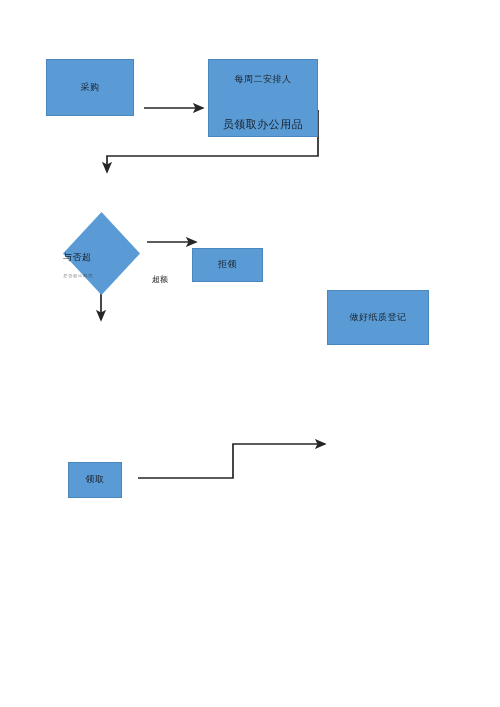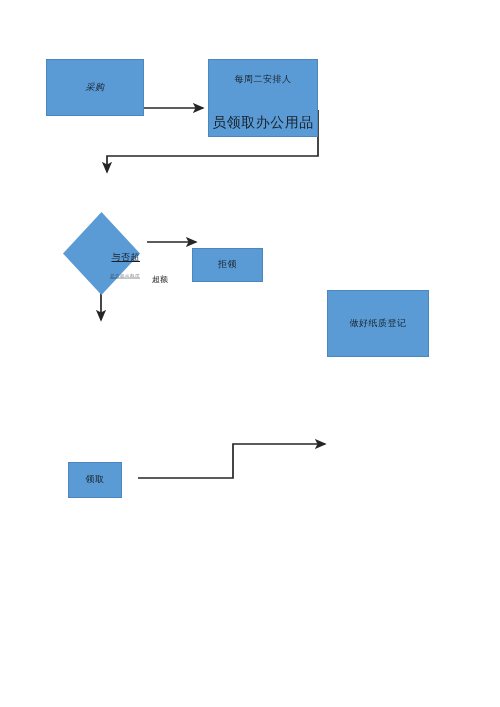--- a/index.html
+++ b/index.html
@@ -31,41 +31,40 @@
   .rect {
     background: #5B9BD5;
     border: 1px solid #4a87bd;
   }
   .rect .line {
     line-height: 1.5;
     white-space: nowrap;
   }
   
   #node-caigou {
-    left: 46px; top: 59px; width: 98px; height: 57px;
+    left: 46px; top: 59px; width: 88px; height: 57px;
     font-size: 9px;
-    font-style: italic;
   }
   #node-weekly {
     left: 208px; top: 59px; width: 110px; height: 78px;
     font-size: 9px;
     justify-content: space-between;
     padding-top: 13px;
     padding-bottom: 3px;
   }
   #node-weekly .line-2 {
-    font-size: 14px;
+    font-size: 11px;
     margin-top: 12px;
   }
   #node-juling {
     left: 192px; top: 248px; width: 71px; height: 34px;
     font-size: 9px;
   }
   #node-dengji {
-    left: 327px; top: 290px; width: 102px; height: 67px;
+    left: 327px; top: 290px; width: 102px; height: 55px;
     font-size: 9px;
   }
   #node-lingqu {
     left: 68px; top: 462px; width: 54px; height: 36px;
     font-size: 9px;
   }
   
   #node-decision {
     left: 63px; top: 212px; width: 77px; height: 83px;
   }
@@ -74,22 +73,21 @@
     inset: 0;
     background: #5B9BD5;
     clip-path: polygon(50% 0%, 100% 50%, 50% 100%, 0% 50%);
   }
   #node-decision .dia-text {
     position: relative;
     z-index: 2;
     width: 100%;
     display: flex;
     flex-direction: column;
-    align-items: flex-end;
-    text-decoration: underline;
+    align-items: flex-start;
   }
   #node-decision .dia-line-1 {
     font-size: 9px;
     margin-top: 22px;
     white-space: nowrap;
   }
   #node-decision .dia-line-2 {
     font-size: 4.5px;
     margin-top: 9px;
     opacity: 0.55;

